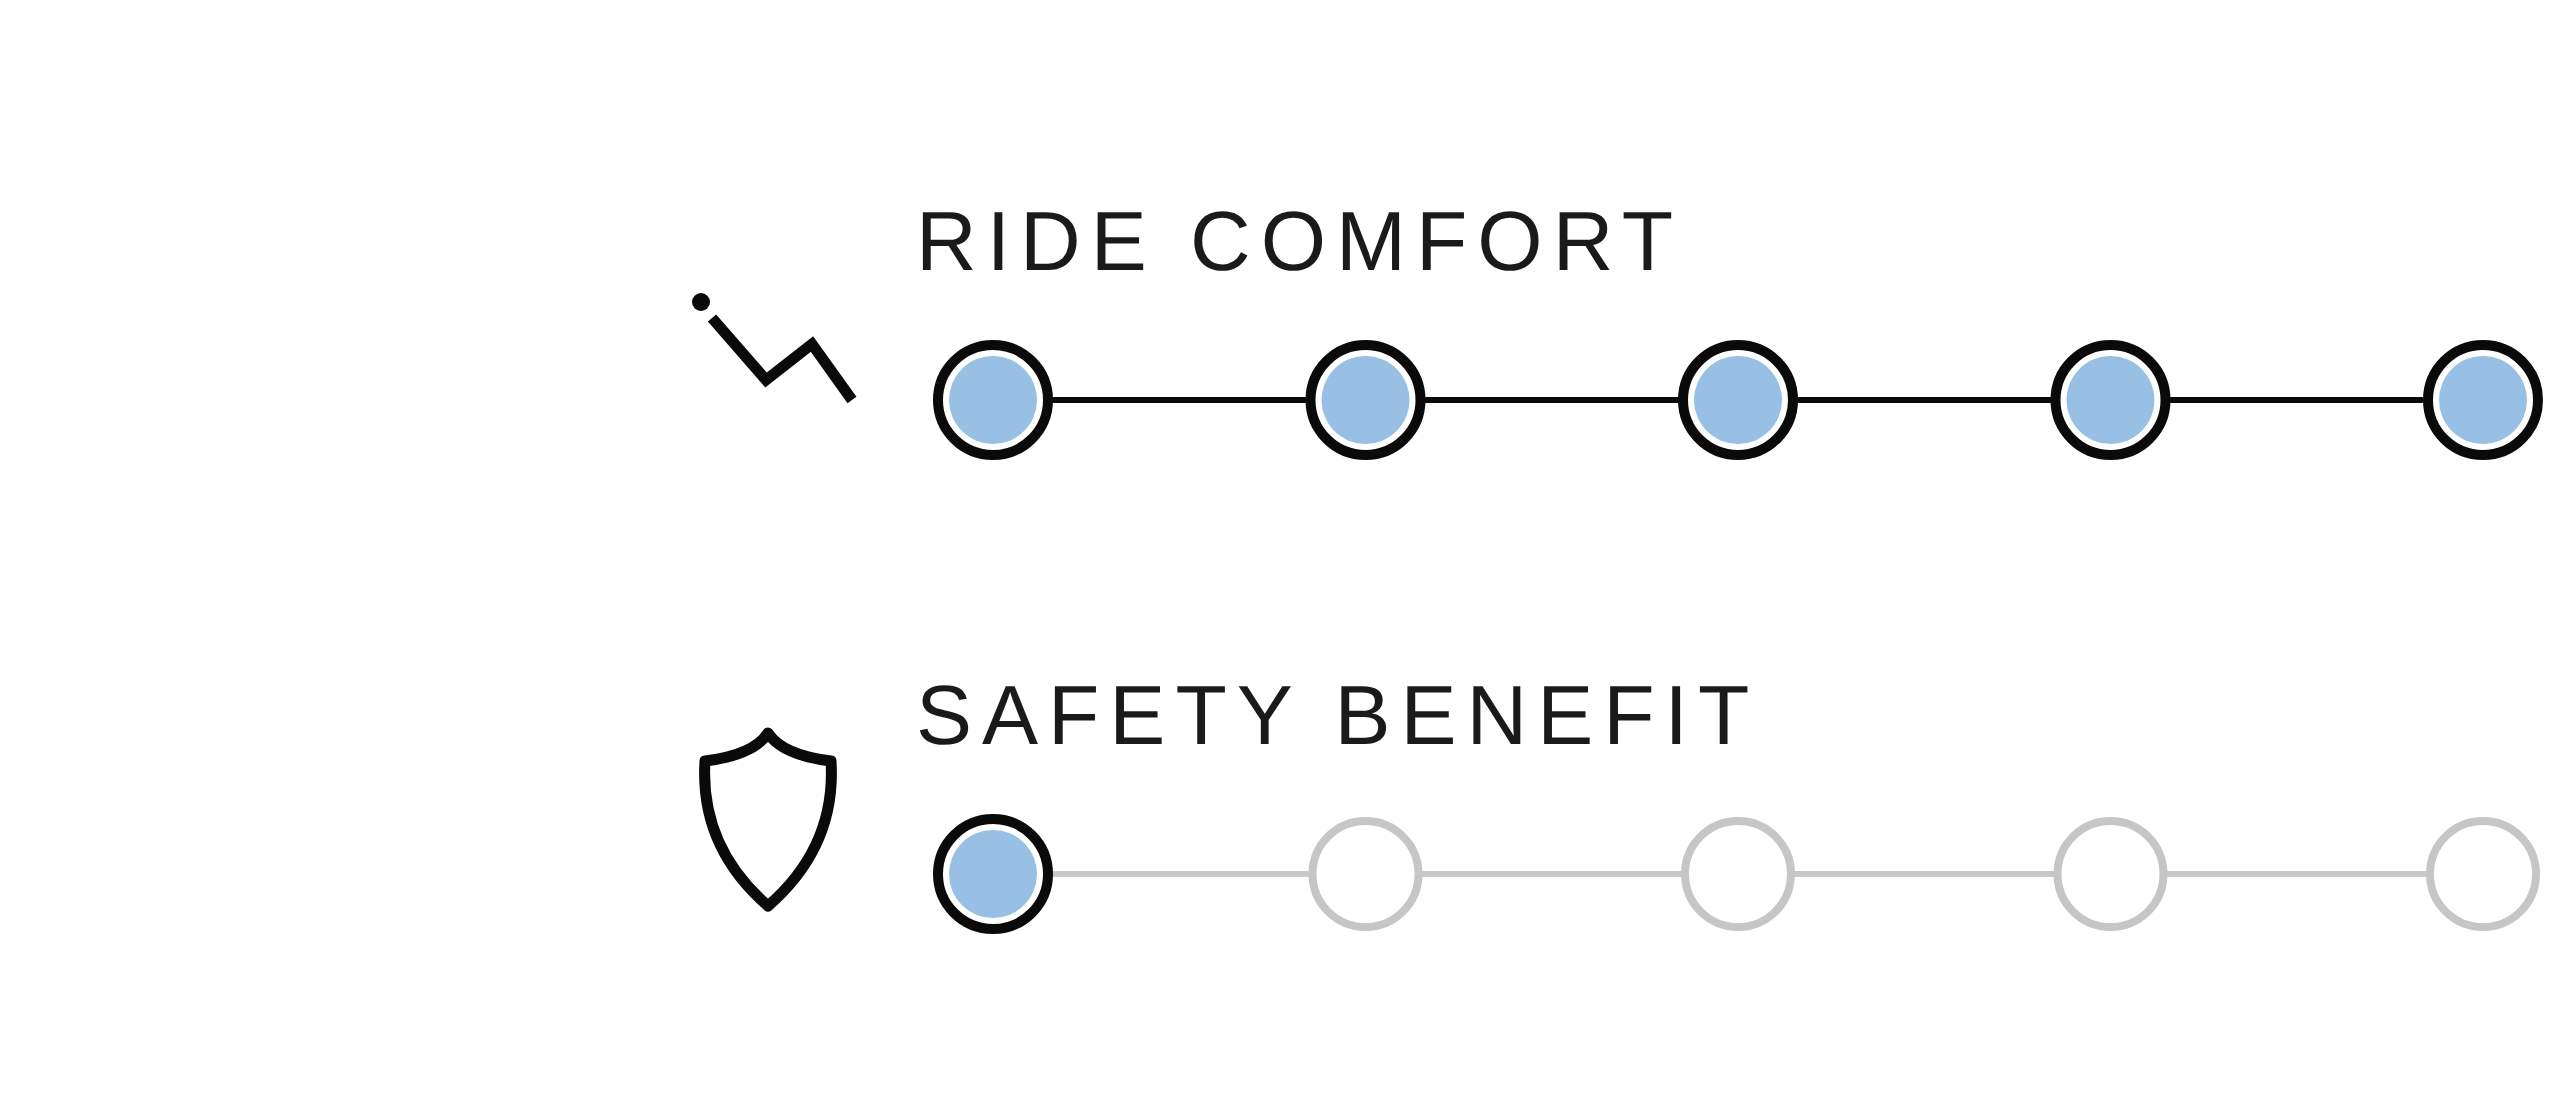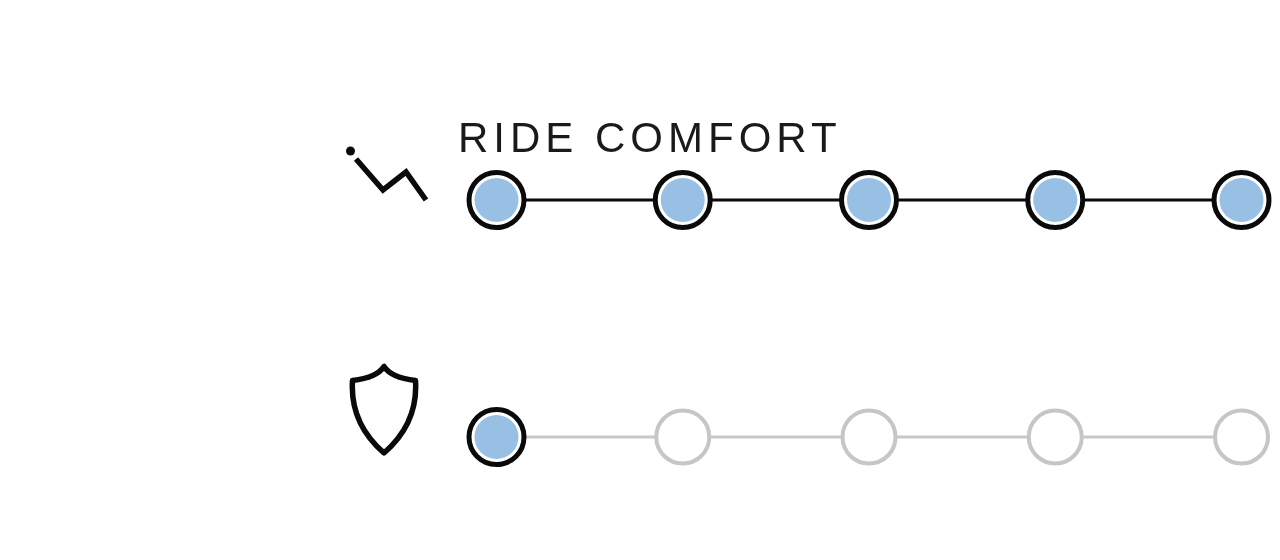--- a/index.html
+++ b/index.html
@@ -6,21 +6,21 @@
   body{
     width:1280px;height:560px;
     background:#ffffff;
     font-family:"Liberation Sans","DejaVu Sans",sans-serif;
     position:relative;overflow:hidden;
   }
   .stage{position:absolute;inset:0;}
   .row-title{
     position:absolute;left:458px;
     font-size:42px;font-weight:300;line-height:1.2;
-    letter-spacing:5px;color:#1a1a1a;white-space:nowrap;margin-top:17px;
+    letter-spacing:5px;color:#1a1a1a;white-space:nowrap;
   }
   .title-ride{top:96px;}
   .title-safety{top:333px;}
   .row-icon{position:absolute;}
   .icon-seat{left:343px;top:142px;}
   .icon-shield{left:346px;top:363px;}
   .dots-svg{position:absolute;left:0;width:1280px;height:80px;display:block;}
   .dots-ride{top:160px;}
   .dots-safety{top:397px;}
 </style>
@@ -57,20 +57,21 @@
       </g>
       <g>
         <circle cx="1241.5" cy="40" r="27.5" fill="#ffffff" stroke="#0a0a0a" stroke-width="5"></circle>
         <circle cx="1241.5" cy="40" r="22" fill="#97C0E4"></circle>
       </g>
     </svg>
 
   <svg class="row-icon icon-shield" width="76" height="94" viewBox="0 0 76 94" aria-hidden="true">
     <path d="M38 3.5 C33.5 10.5 23 15.5 6.5 17.5 C5 41 11.5 67 38 90 C64.5 67 71 41 69.5 17.5 C53 15.5 42.5 10.5 38 3.5 Z" fill="none" stroke="#0a0a0a" stroke-width="5.5" stroke-linejoin="round"></path>
   </svg>
+  <div class="row-title title-safety">SAFETY BENEFIT</div>
   <svg class="dots-svg dots-safety" viewBox="0 0 1280 80">
       <line x1="496.5" y1="40" x2="682.75" y2="40" stroke="#C8C8C8" stroke-width="3"></line>
       <line x1="682.75" y1="40" x2="869" y2="40" stroke="#C8C8C8" stroke-width="3"></line>
       <line x1="869" y1="40" x2="1055.25" y2="40" stroke="#C8C8C8" stroke-width="3"></line>
       <line x1="1055.25" y1="40" x2="1241.5" y2="40" stroke="#C8C8C8" stroke-width="3"></line>
       <g>
         <circle cx="496.5" cy="40" r="27.5" fill="#ffffff" stroke="#0a0a0a" stroke-width="5"></circle>
         <circle cx="496.5" cy="40" r="22" fill="#97C0E4"></circle>
       </g>
       <g>

